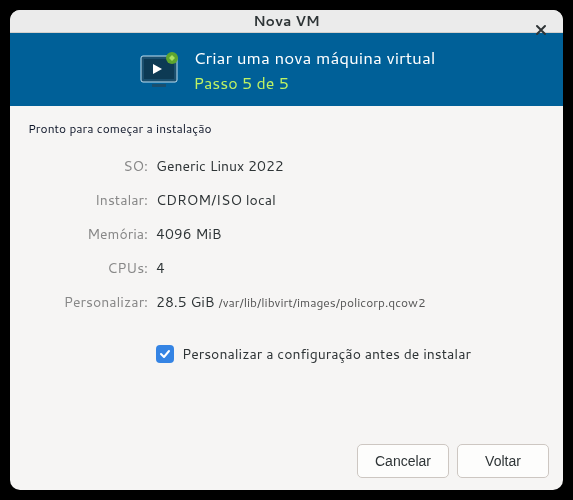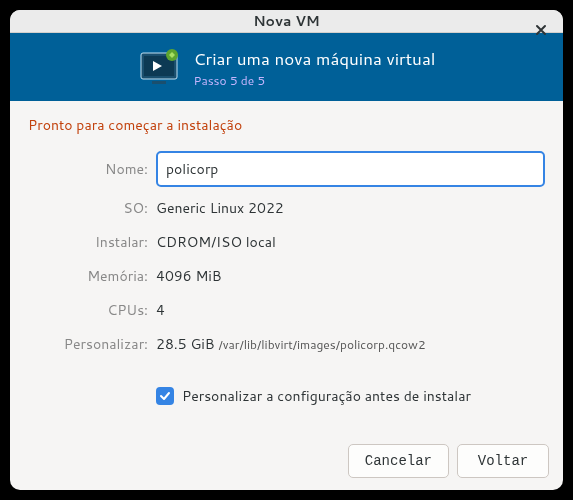--- a/index.html
+++ b/index.html
@@ -60,32 +60,32 @@
     margin-right: 12px;
     display: flex;
     align-items: center;
     justify-content: center;
   }
   .banner-text .main {
     font-size: 17px;
     font-weight: 400;
   }
   .banner-text .sub {
-    font-size: 12px;
-    color: #c4b5fd;
+    font-size: 16px;
+    color: #bef264;
     margin-top: 2px;
   }
   .content {
     padding: 14px 18px 10px 18px;
     flex: 1;
     overflow: auto;
   }
   .ready {
-    font-size: 14px;
-    color: #c2410c;
+    font-size: 12px;
+    color: #0f172a;
     margin-bottom: 16px;
   }
   .form-row {
     display: flex;
     align-items: center;
     margin-bottom: 8px;
     min-height: 26px;
   }
   .form-label {
     width: 128px;
@@ -139,21 +139,21 @@
   .btn {
     min-width: 92px;
     padding: 8px 16px;
     background: #fdfdfc;
     border: 1px solid #cdc7c2;
     border-radius: 5px;
     font-size: 14px;
     color: #2e3436;
     cursor: pointer;
     text-align: center;
-    font-family: Liberation Mono, monospace;
+    font-family: Liberation Sans, sans-serif;
   }
 </style>
 </head>
 <body>
 
 <div class="window">
 
   <div class="titlebar">
     <span class="title">Nova VM</span>
     <div class="close">
@@ -176,24 +176,20 @@
     </div>
     <div class="banner-text">
       <div class="main">Criar uma nova máquina virtual</div>
       <div class="sub">Passo 5 de 5</div>
     </div>
   </div>
 
   <div class="content">
     <div class="ready">Pronto para começar a instalação</div>
 
-    <div class="form-row">
-      <div class="form-label">Nome:</div>
-      <input class="name-input" type="text" value="policorp" style="">
-    </div>
 
     <div class="form-row">
       <div class="form-label">SO:</div>
       <div class="form-value">Generic Linux 2022</div>
     </div>
 
     <div class="form-row">
       <div class="form-label">Instalar:</div>
       <div class="form-value">CDROM/ISO local</div>
     </div>

